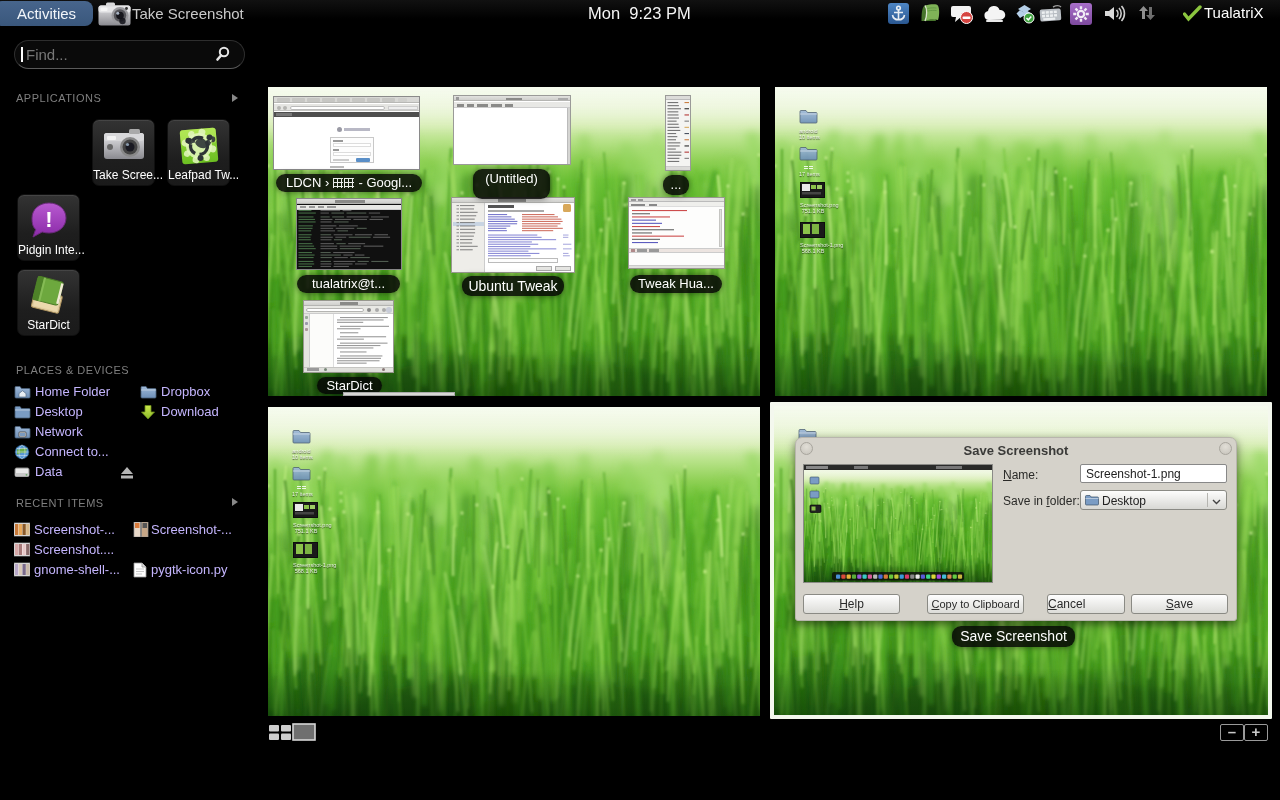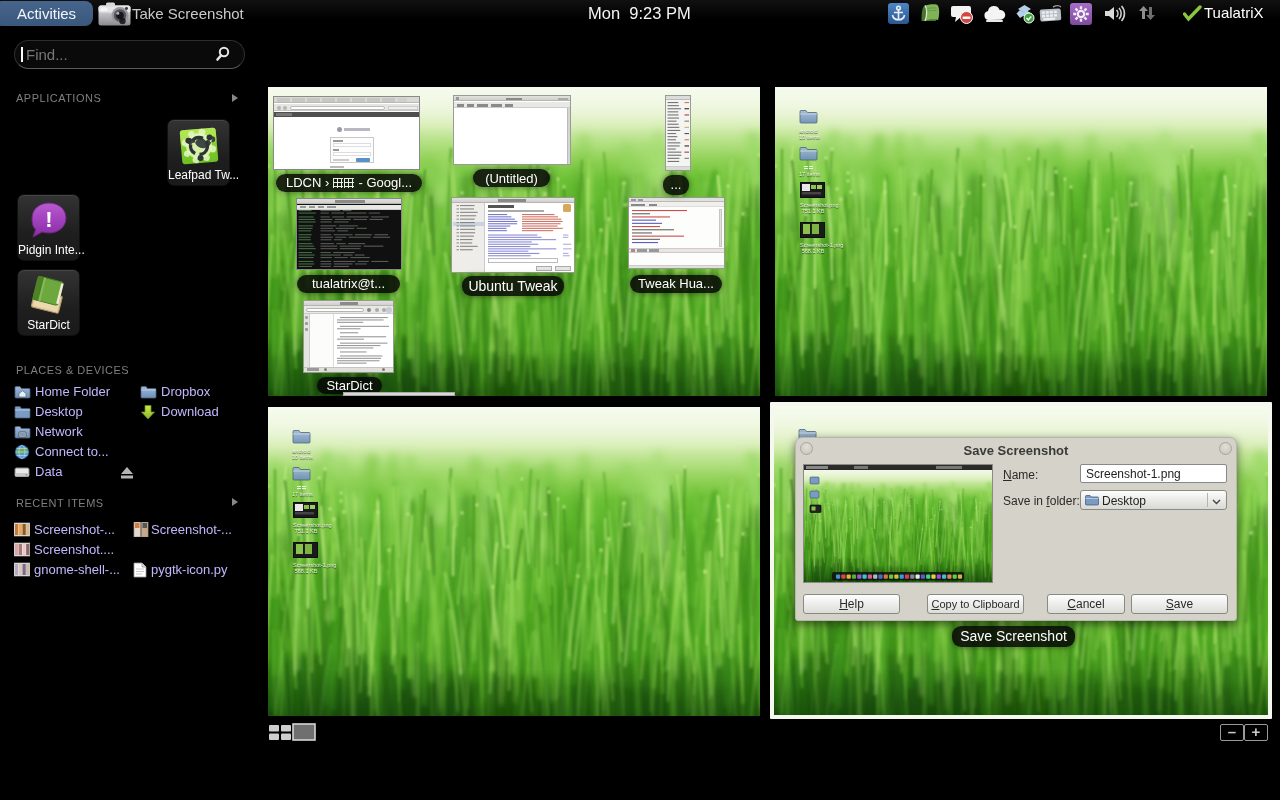--- a/index.html
+++ b/index.html
@@ -951,20 +951,34 @@
       <div id="findtxt">Find...</div>
 <svg style="position:absolute;left:214px;top:18px" width="18" height="18" viewBox="0 0 18 18">
         <circle cx="10" cy="7" r="4.2" stroke="#e6e6e6" stroke-width="2" fill="none"></circle>
         <path d="M7 10.5L3.5 14.5" stroke="#e6e6e6" stroke-width="2.6" stroke-linecap="round"></path>
       </svg>
 <div class="hdr" style="left:16px;top:65px">APPLICATIONS</div>
 <div class="arr" style="left:232px;top:67px"></div>
 <div class="hdr" style="left:16px;top:337px">PLACES &amp; DEVICES</div>
 <div class="hdr" style="left:16px;top:470px">RECENT ITEMS</div>
 <div class="arr" style="left:232px;top:471px"></div>
+<div class="tile" style="left:92px;top:92px">
+        <div class="ticon"><svg width="46" height="46" viewBox="0 0 46 46">
+<rect x="3" y="10" width="40" height="26" rx="3" fill="url(#camg)"></rect>
+            <rect x="3" y="10" width="40" height="8" rx="3" fill="#d8d8da"></rect>
+<rect x="28" y="6" width="11" height="5" rx="1.5" fill="#aaa"></rect>
+            <circle cx="29" cy="24" r="10" fill="#888"></circle>
+            <circle cx="29" cy="24" r="7.5" fill="#444"></circle>
+            <circle cx="29" cy="24" r="4.5" fill="#1a1a22"></circle>
+            <circle cx="26.5" cy="21.5" r="1.6" fill="#8899aa"></circle>
+<rect x="6" y="13" width="9" height="4" rx="1" fill="#f2f2f2"></rect>
+            <circle cx="9" cy="24" r="3" fill="#666"></circle>
+          </svg></div>
+        <div class="tlbl">Take Scree...</div>
+      </div>
 <div class="tile" style="left:167px;top:92px">
         <div class="ticon"><svg width="46" height="46" viewBox="0 0 46 46">
 <g transform="rotate(-5 23 23)">
               <rect x="5" y="6" width="36" height="34" rx="3" fill="url(#utg)"></rect>
               <rect x="5" y="6" width="36" height="15" rx="3" fill="#c8f06a" opacity=".5"></rect>
             </g>
 <g transform="rotate(12 23 23)">
               <circle cx="23" cy="23" r="13" fill="#e4f7c0" opacity=".85"></circle>
               <g fill="#e4f7c0" opacity=".85">
                 <circle cx="23" cy="9" r="3.5"></circle>
@@ -1409,21 +1423,21 @@
           <rect x="33.0" y="56.8" width="44.0" height="1.1" fill="#888" opacity="0.85"></rect>
           <rect x="33.0" y="59.2" width="42.5" height="1.1" fill="#888" opacity="0.85"></rect>
           <rect x="33.0" y="61.6" width="29.6" height="1.1" fill="#888" opacity="0.85"></rect>
         </svg>
 <div style="position:absolute;left:0;bottom:0;width:100%;height:5px;background:#e0e0dc;border-top:1px solid #c5c5c2"></div>
 <div style="position:absolute;left:3px;bottom:1.2px;width:12px;height:2.5px;background:#999"></div>
 <div style="position:absolute;left:20px;bottom:1.2px;width:3px;height:3px;background:#787;border-radius:50%"></div>
 <div style="position:absolute;right:8px;bottom:1.2px;width:3px;height:3px;background:#877;border-radius:50%"></div>
 </div>
       <div class="wlabel" style="left:8px;top:87px;width:146px;height:18px;line-height:18px;font-size:13px">LDCN › <span style="display:inline-block;width:10px;height:10.5px;margin:0 .5px -1px .5px;opacity:.92;background:repeating-linear-gradient(#fff 0 1.1px,transparent 1.1px 4.1px),repeating-linear-gradient(90deg,#fff 0 1.1px,transparent 1.1px 4.2px)"></span><span style="display:inline-block;width:10px;height:10.5px;margin:0 .5px -1px .5px;opacity:.92;background:repeating-linear-gradient(#fff 0 1.1px,transparent 1.1px 4.1px),repeating-linear-gradient(90deg,#fff 0 1.1px,transparent 1.1px 4.2px)"></span> - Googl...</div>
-      <div class="wlabel" style="left:205px;top:82px;width:77px;height:18px;line-height:19px;font-size:13px">(Untitled)</div>
+      <div class="wlabel" style="left:205px;top:82px;width:77px;height:30px;line-height:19px;font-size:13px">(Untitled)</div>
       <div class="wlabel" style="left:395px;top:88px;width:26px;height:20px;line-height:20px;font-size:13px">...</div>
       <div class="wlabel" style="left:29px;top:188px;width:103px;height:18px;line-height:18px;font-size:13px">tualatrix@t...</div>
       <div class="wlabel" style="left:194px;top:189px;width:102px;height:20px;line-height:20px;font-size:14px">Ubuntu Tweak</div>
       <div class="wlabel" style="left:362px;top:188px;width:92px;height:18px;line-height:18px;font-size:13px">Tweak Hua...</div>
       <div class="wlabel" style="left:49px;top:290px;width:65px;height:17px;line-height:17px;font-size:13px">StarDict</div>
       <div style="position:absolute;left:75px;top:305px;width:112px;height:4px;background:#d8d8d5;border:1px solid #aaa"></div>
     </div>
 <div id="ws2" class="ws">
       <svg class="gbg" viewBox="0 0 492 309" preserveAspectRatio="none">
         <use href="#grass"></use>
@@ -1554,17 +1568,17 @@
             <path d="M.5 3.5h13" stroke="#cfdbe8" stroke-width=".7"></path>
           </svg>
 <div style="position:absolute;left:21px;top:2px;font-size:12px;color:#222;line-height:16px">Desktop</div>
 <div style="position:absolute;right:18px;top:2px;bottom:2px;width:1px;background:#b5b5b0"></div>
 <svg style="position:absolute;right:5px;top:8px" width="9" height="6" viewBox="0 0 9 6">
             <path d="M1 1l3.5 3.5L8 1" stroke="#444" stroke-width="1.4" fill="none"></path>
           </svg>
 </div>
 <div style="white-space:nowrap;overflow:hidden;position:absolute;height:20px;background:linear-gradient(#fefefe,#dcdcd8);border:1px solid #8a8a84;border-radius:3px;color:#2a2a2a;font-size:12px;text-align:center;line-height:18px;left:7px;top:156px;width:97px"><span style="text-decoration:underline">H</span>elp</div>
 <div style="white-space:nowrap;overflow:hidden;position:absolute;height:20px;background:linear-gradient(#fefefe,#dcdcd8);border:1px solid #8a8a84;border-radius:3px;color:#2a2a2a;font-size:12px;text-align:center;line-height:18px;left:131px;top:156px;width:97px;font-size:11px"><span style="text-decoration:underline">C</span>opy to Clipboard</div>
-<div style="white-space:nowrap;overflow:hidden;position:absolute;height:20px;background:linear-gradient(#fefefe,#dcdcd8);border:1px solid #8a8a84;border-radius:3px;color:#2a2a2a;font-size:12px;text-align:center;line-height:18px;left:251px;top:156px;width:78px"><span style="text-decoration:underline">C</span>ancel</div>
+<div style="white-space:nowrap;overflow:hidden;position:absolute;height:20px;background:linear-gradient(#fefefe,#dcdcd8);border:1px solid #8a8a84;border-radius:3px;color:#2a2a2a;font-size:12px;text-align:left;line-height:18px;left:251px;top:156px;width:78px"><span style="text-decoration:underline">C</span>ancel</div>
 <div style="white-space:nowrap;overflow:hidden;position:absolute;height:20px;background:linear-gradient(#fefefe,#dcdcd8);border:1px solid #8a8a84;border-radius:3px;color:#2a2a2a;font-size:12px;text-align:center;line-height:18px;left:335px;top:156px;width:97px"><span style="text-decoration:underline">S</span>ave</div>
 </div>
 <div class="wlabel" style="left:178px;top:220px;width:123px;height:21px;line-height:21px;font-size:14px">Save Screenshot</div>
     </div>
 </div>
 </body></html>

